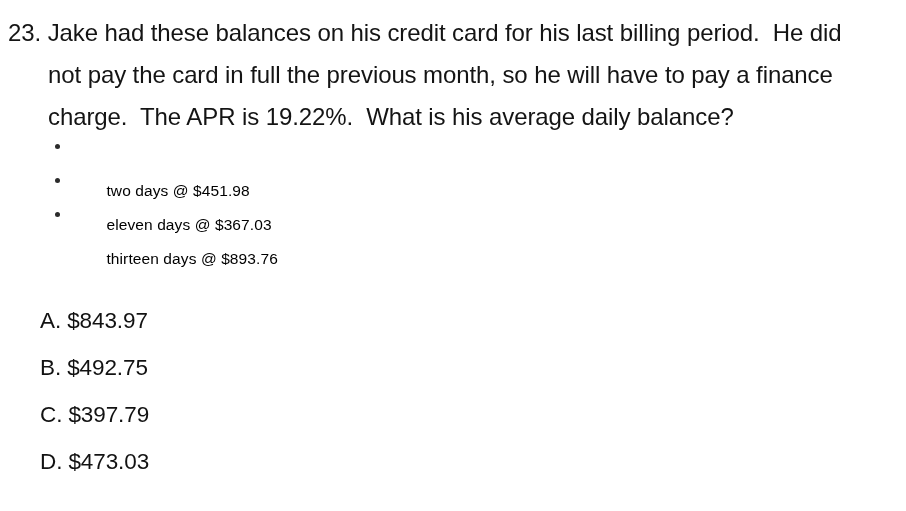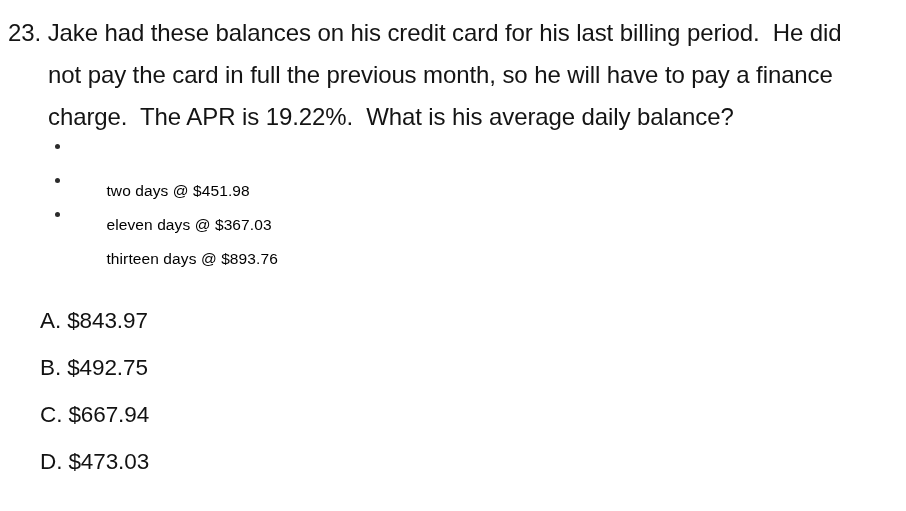--- a/index.html
+++ b/index.html
@@ -112,17 +112,17 @@
     </li>
     <li class="balance-item">
       <span class="bullet-dot"></span>
       <span>thirteen days @ $893.76</span>
     </li>
   </ul>
 
   <ul class="choices">
     <li class="choice-item">A. $843.97</li>
     <li class="choice-item">B. $492.75</li>
-    <li class="choice-item">C. $667.94</li>
+    <li class="choice-item">C. $397.79</li>
     <li class="choice-item">D. $473.03</li>
   </ul>
 
 </div>
 
 </body></html>

